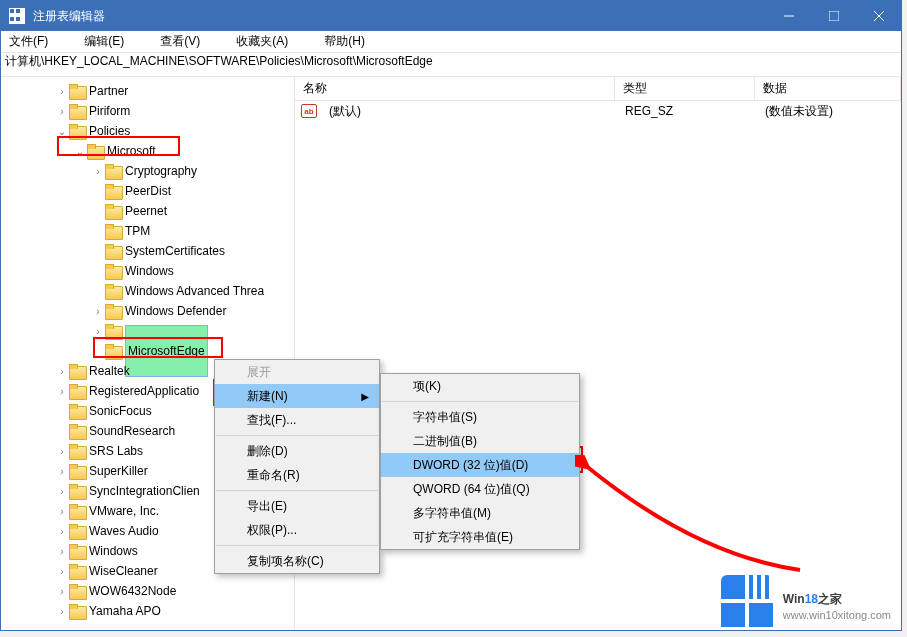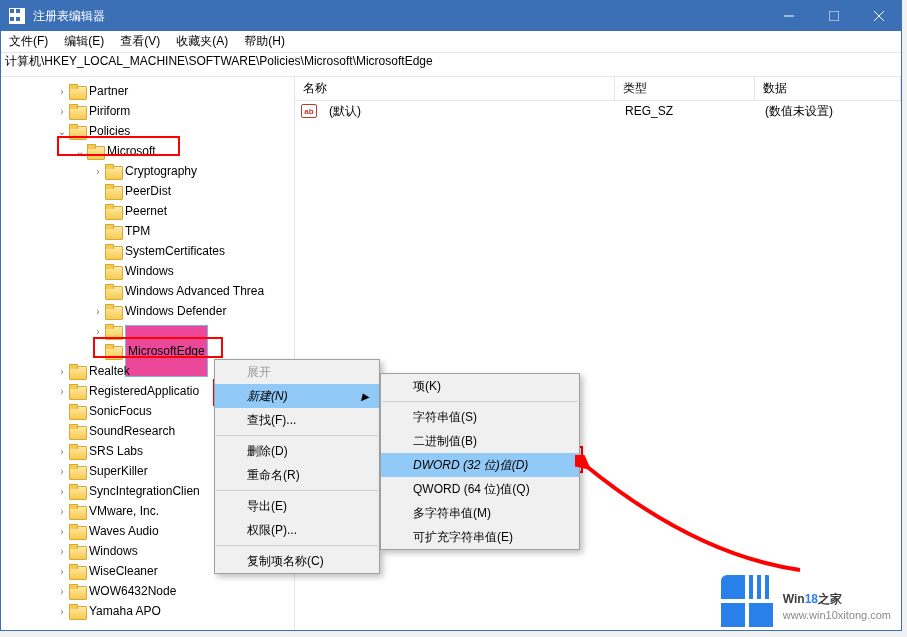--- a/index.html
+++ b/index.html
@@ -4,43 +4,43 @@
 <style>
   * { margin: 0; padding: 0; box-sizing: border-box; font-family: "Microsoft YaHei", "Segoe UI", Tahoma, sans-serif; font-size: 12px; }
   body { background: #f0f0f0; width: 907px; height: 637px; overflow: hidden; position: relative; }
   .window { background: #fff; border: 1px solid #3b6fb6; width: 902px; height: 631px; position: relative; }
   .titlebar { background: #3b6fb6; color: #fff; height: 30px; display: flex; align-items: center; }
   .titlebar .app-icon { width: 16px; height: 16px; margin: 0 8px; background: #fff; display: inline-flex; flex-wrap: wrap; }
   .titlebar .app-icon span { width: 4px; height: 4px; background: #3b6fb6; margin: 1px; }
   .titlebar .title { flex: 1; }
   .win-controls { display: flex; height: 100%; }
   .win-controls div { width: 45px; display: flex; align-items: center; justify-content: center; }
-  .menubar { background: #fff; border-bottom: 1px solid #e5e5e5; height: 22px; display: flex; align-items: center; padding-left: 8px; }
+  .menubar { background: #fff; border-bottom: 1px solid #e5e5e5; height: 22px; display: flex; align-items: center; padding-left: 8px; gap: 20px; }
   .menubar span { margin-right: 16px; cursor: default; }
   .addressbar { background: #fff; border-bottom: 1px solid #e5e5e5; height: 24px; display: flex; align-items: flex-start; padding: 0 4px; }
   .content { display: flex; height: calc(100% - 76px); }
   .tree { width: 294px; border-right: 1px solid #e5e5e5; overflow: hidden; padding-top: 4px; background: #fff; }
   .tree-node { display: flex; align-items: center; height: 20px; white-space: nowrap; position: relative; }
   .tree-node .chevron { width: 14px; text-align: center; color: #7a7a7a; font-size: 10px; cursor: default; }
   .tree-node .folder { width: 16px; height: 14px; margin-right: 4px; position: relative; }
   .tree-node .folder::before { content: ""; position: absolute; left: 0; top: 2px; width: 16px; height: 12px; background: linear-gradient(#ffe9a6,#f7ca4d); border: 1px solid #d6a93a; border-radius: 1px; }
   .tree-node .folder::after { content: ""; position: absolute; left: 0; top: 0; width: 7px; height: 4px; background: #f7ca4d; border: 1px solid #d6a93a; border-bottom: none; border-radius: 1px 1px 0 0; }
   .tree-node .label { cursor: default; }
-  .tree-node.selected .label { background: #ec4899; border: 1px solid #7bb6e8; padding: 18px 2px; }
+  .tree-node.selected .label { background: #86efac; border: 1px solid #7bb6e8; padding: 18px 2px; }
   .red-box { position: absolute; border: 2px solid #ff0000; z-index: 5; pointer-events: none; }
   .listview { flex: 1; background: #fff; }
   .listhead { display: flex; border-bottom: 1px solid #e5e5e5; height: 24px; align-items: center; }
   .listhead div { padding-left: 8px; border-right: 1px solid #e5e5e5; height: 100%; display: flex; align-items: center; }
   .listrow { display: flex; height: 20px; align-items: center; }
   .listrow .cell { padding-left: 8px; }
   .listrow .val-icon { width: 16px; height: 14px; margin-left: 6px; margin-right: 4px; background: #fff; border: 1px solid #c0392b; display: flex; align-items: center; justify-content: center; font-size: 8px; color: #c0392b; font-weight: bold; border-radius: 2px; }
   .context-menu { position: absolute; background: #f0f0f0; border: 1px solid #a0a0a0; box-shadow: 3px 3px 6px rgba(0,0,0,0.25); z-index: 10; }
   .context-menu .mi { height: 24px; display: flex; align-items: center; padding-left: 32px; padding-right: 32px; position: relative; cursor: default; }
   .context-menu .mi.disabled { color: #9a9a9a; }
-  .context-menu .mi.highlight { background: #91c9f7; font-style: italic; }
+  .context-menu .mi.highlight { background: #91c9f7; }
   .context-menu .sep { height: 1px; background: #d0d0d0; margin: 3px 1px; }
   .context-menu .arrow { position: absolute; right: 10px; font-size: 10px; }
   .menu1 { left: 214px; top: 359px; width: 166px; }
   .menu2 { left: 380px; top: 373px; width: 200px; }
   .watermark { position: absolute; right: 16px; bottom: 10px; display: flex; align-items: center; gap: 10px; z-index: 20; }
   .watermark .logo { display: grid; grid-template-columns: repeat(2,24px); grid-template-rows: repeat(2,24px); gap: 4px; }
   .watermark .logo div { background: #2a80eb; }
   .watermark .logo div:nth-child(1){ border-radius: 6px 0 0 0; }
   .watermark .logo div:nth-child(2){ background: repeating-linear-gradient(90deg,#2a80eb 0 4px,transparent 4px 8px); border-radius: 0 6px 0 0; }
   .watermark .texts { color: #3d3d3d; }

